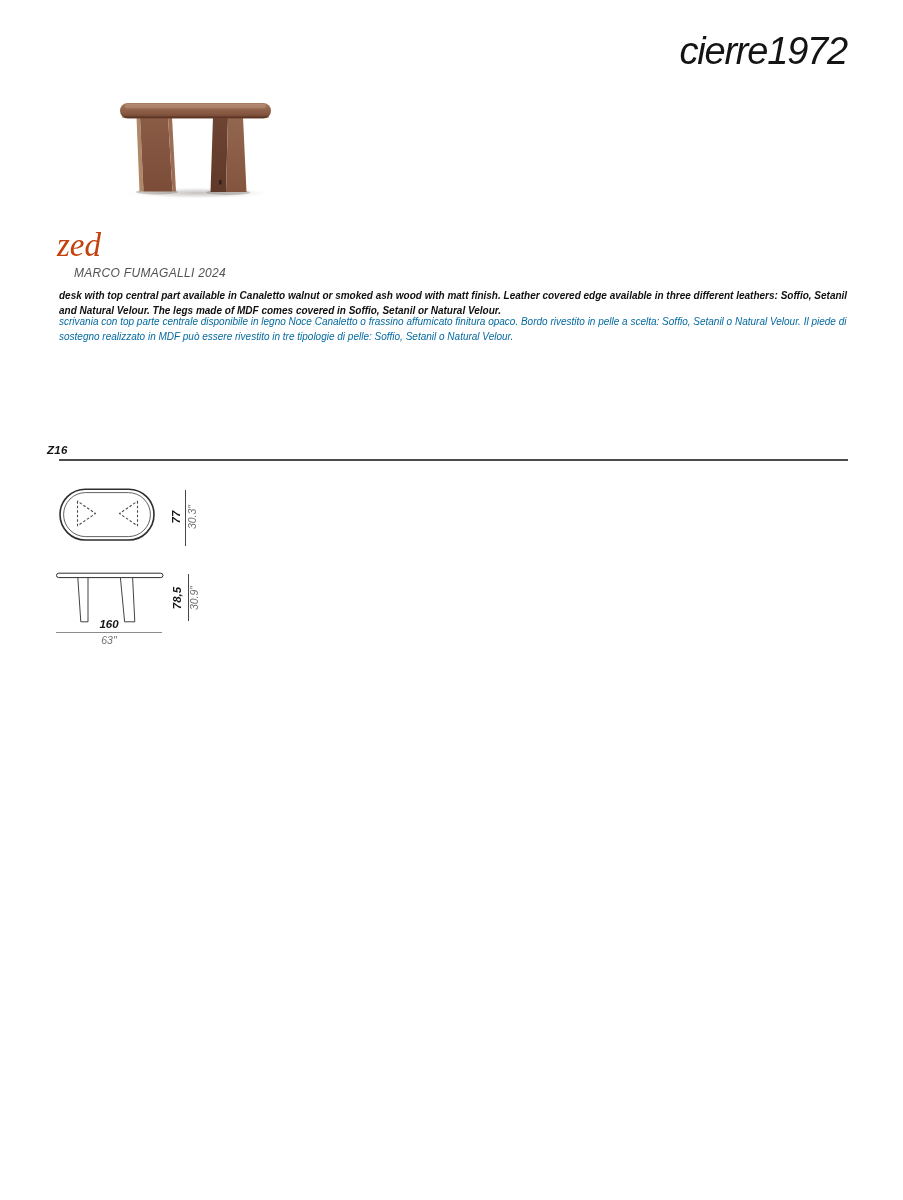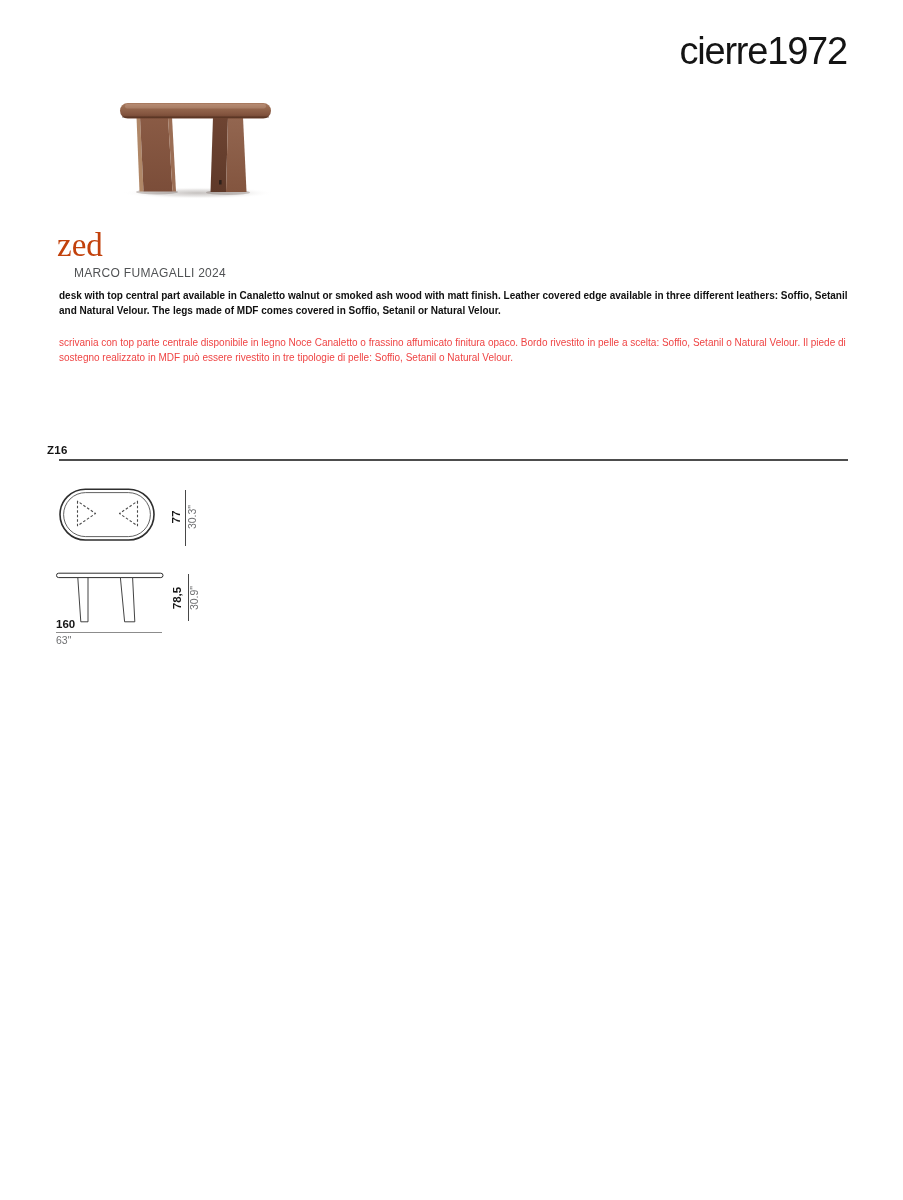--- a/index.html
+++ b/index.html
@@ -1,58 +1,58 @@
 <!DOCTYPE html>
 <html><head>
 <meta charset="utf-8">
 <style>
   html,body { margin:0; padding:0; background:#ffffff; }
   .page {
     position:relative; width:903px; height:844px; background:#ffffff;
-    font-family:"Liberation Sans", sans-serif; overflow:hidden; color:#141414;
+    font-family:"Liberation Sans", sans-serif; overflow:hidden; color:#141414;font-style:italic;
   }
   .logo {
     position:absolute; top:30px; right:56px;
     font-size:38px; font-weight:400; letter-spacing:-1.2px; color:#141414;
     white-space:nowrap;
   }
   .photo { position:absolute; left:116px; top:96px; }
   .title {
     position:absolute; left:57px; top:229px; margin:0;
     font-family:"Liberation Serif", serif; font-weight:400;
     font-size:33px; line-height:1; color:#c2410c;
   }
   .designer {
     position:absolute; left:74px; top:266px;
     font-size:12px; letter-spacing:0.3px; color:#505254;
   }
   .desc { position:absolute; left:59px; width:790px; margin:0;
     font-size:10px; line-height:14.6px; }
   .desc-en { top:289px; font-weight:bold; color:#101010; }
-  .desc-it { top:336px; font-weight:normal; color:#ef4444; }
+  .desc-it { top:315px; font-weight:normal; color:#0369a1; }
   .code {
     position:absolute; left:47px; top:444px;
     font-size:11.5px; font-weight:bold; letter-spacing:0.3px; color:#141414;
   }
   .rule { position:absolute; left:59px; top:459px; width:789px; height:1.6px; background:#4d4d4d; }
 
   .drawing { position:absolute; }
   .topview  { left:59px; top:488px; }
   .frontview{ left:54px; top:571px; }
 
   .vline { position:absolute; width:1.2px; background:#474747; }
   .vline-top   { left:185px;   top:490px; height:56px; }
   .vline-front { left:187.5px; top:574px; height:47px; }
   .hline { position:absolute; left:56px; top:632px; width:106px; height:1.2px; background:#8c8c8c; }
 
   .dim { position:absolute; white-space:nowrap; line-height:1; }
   .rot { transform:translate(-50%,-50%) rotate(-90deg); }
   .dim-cm { font-size:11.5px; font-weight:bold; color:#161616; }
   .dim-in { font-size:10.5px; font-weight:normal; color:#6f7072; }
-  .dim-w  { left:56px; width:106px; text-align:left; }
+  .dim-w  { left:56px; width:106px; text-align:center; }
 </style>
 </head>
 <body>
 
 <div class="page">
 
   <div class="logo">cierre1972</div>
 
   <svg class="photo" width="160" height="108" viewBox="0 0 160 108">
     <defs>

